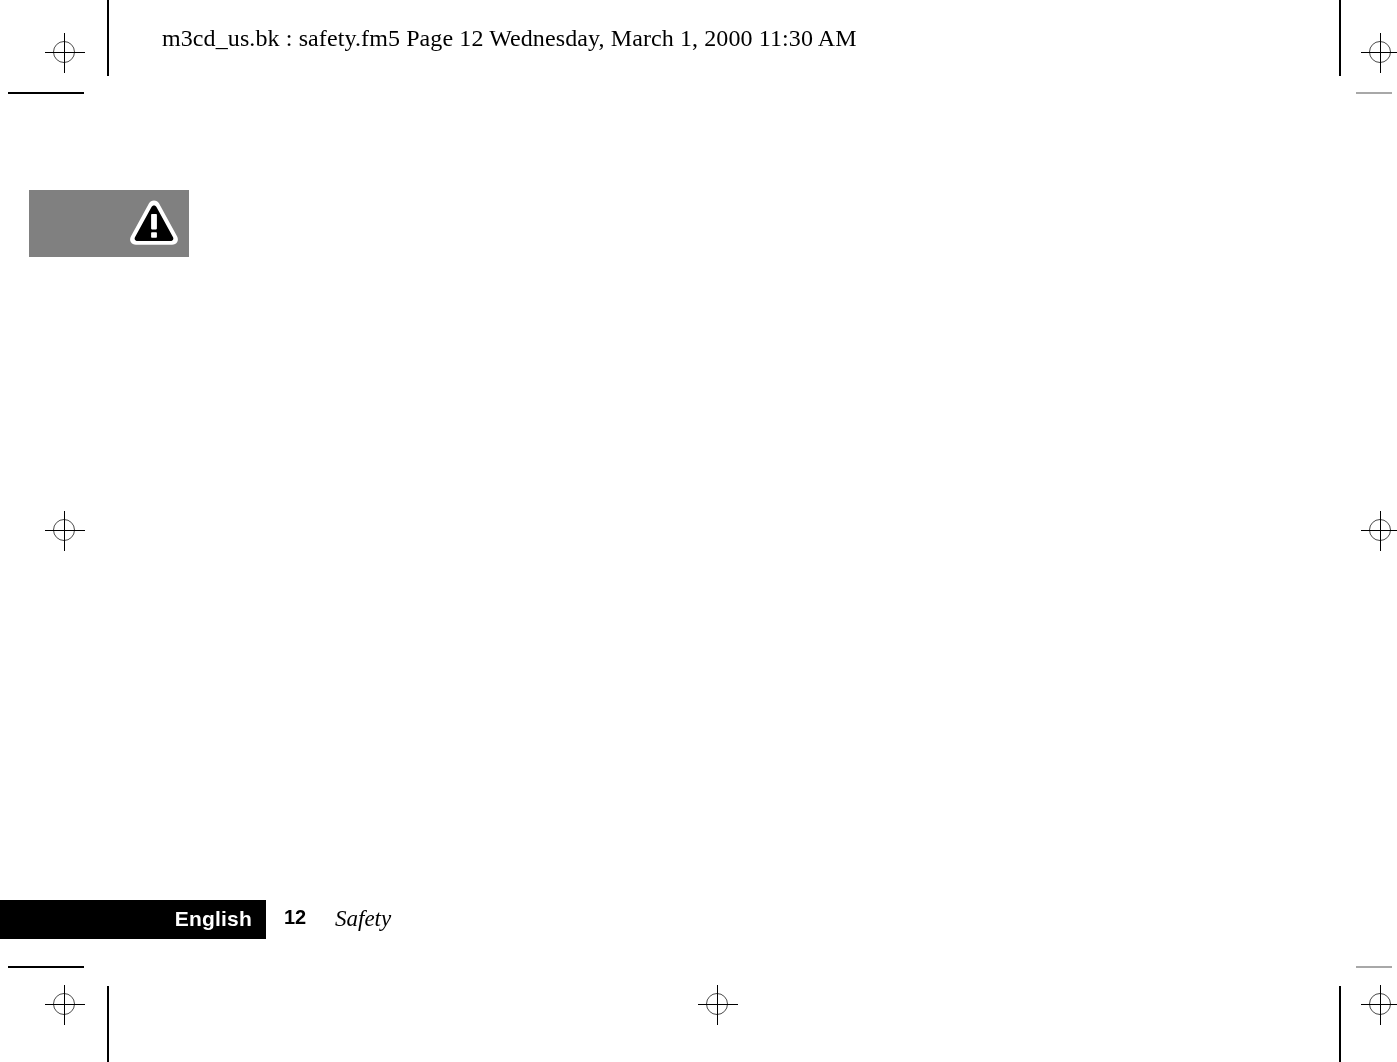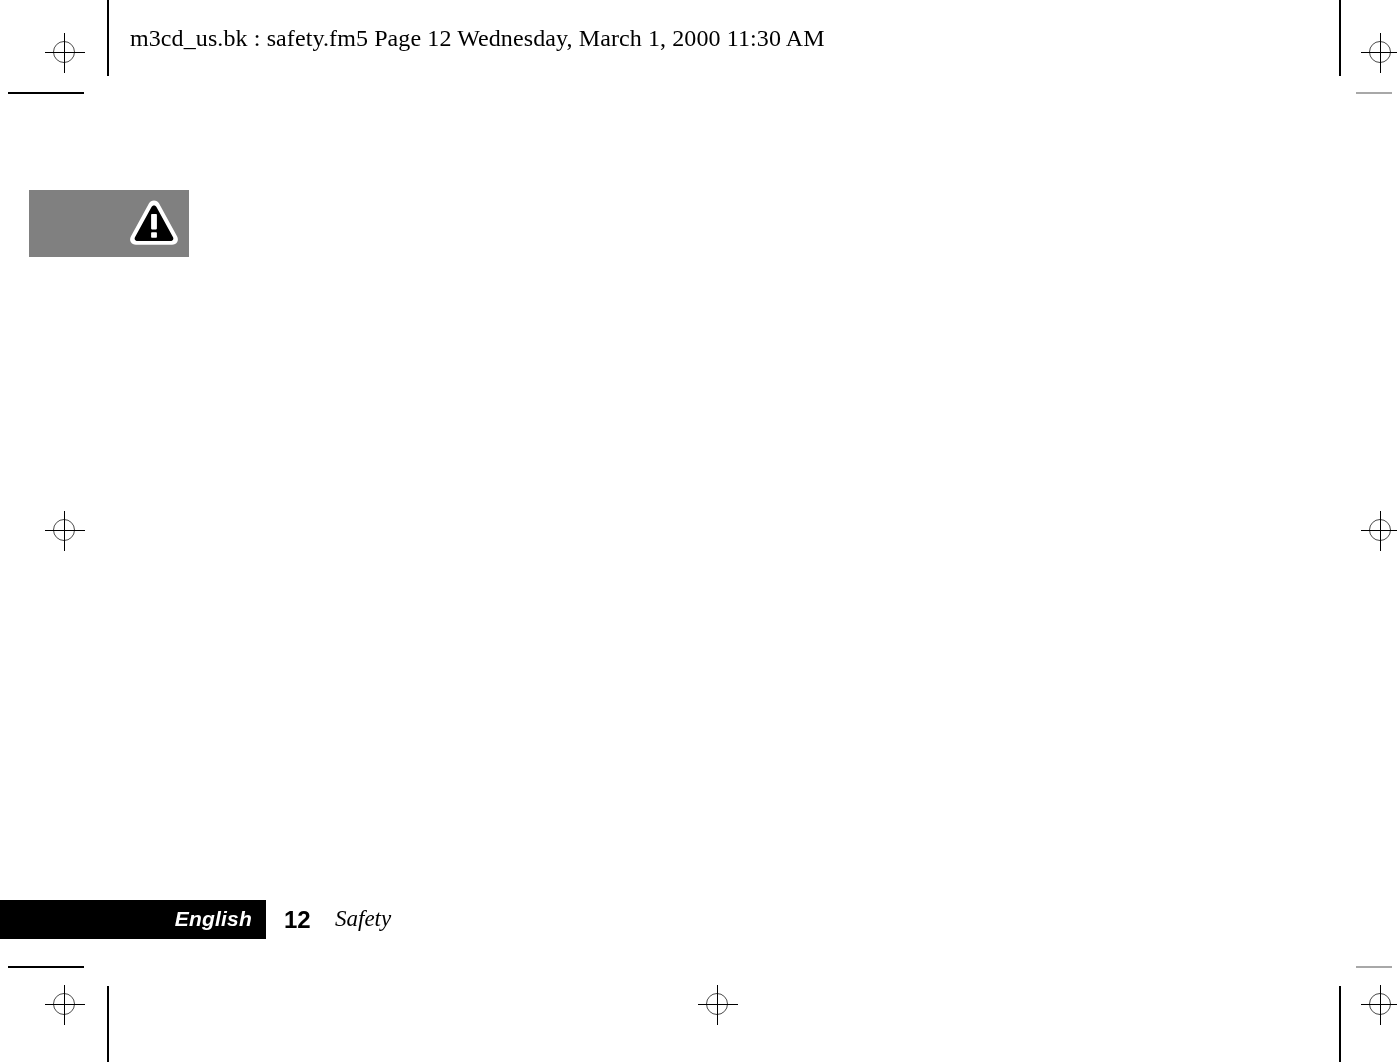--- a/index.html
+++ b/index.html
@@ -61,21 +61,21 @@
   }
   .crop-v {
     position: absolute;
     width: 2px;
     background: #000000;
   }
 
   
   .header-text {
     position: absolute;
-    left: 130px;
+    left: 162px;
     top: 25px;
     font-family: "Liberation Serif", serif;
     font-size: 24px;
     color: #000000;
     white-space: nowrap;
     letter-spacing: 0.1px;
     text-align: right;
   }
 
   
@@ -111,29 +111,28 @@
   }
   .footer-lang {
     position: absolute;
     right: 14px;
     top: 7px;
     font-family: "Liberation Sans", sans-serif;
     font-weight: bold;
     font-size: 21px;
     color: #ffffff;
     letter-spacing: 0.2px;
-    font-style: italic;
   }
   .footer-page {
     position: absolute;
     left: 284px;
     top: 906px;
     font-family: "Liberation Sans", sans-serif;
     font-weight: bold;
-    font-size: 24px;
+    font-size: 20px;
     color: #000000;
   }
   .footer-section {
     position: absolute;
     left: 335px;
     top: 906px;
     font-family: "Liberation Serif", serif;
     font-style: italic;
     font-size: 23px;
     color: #000000;

